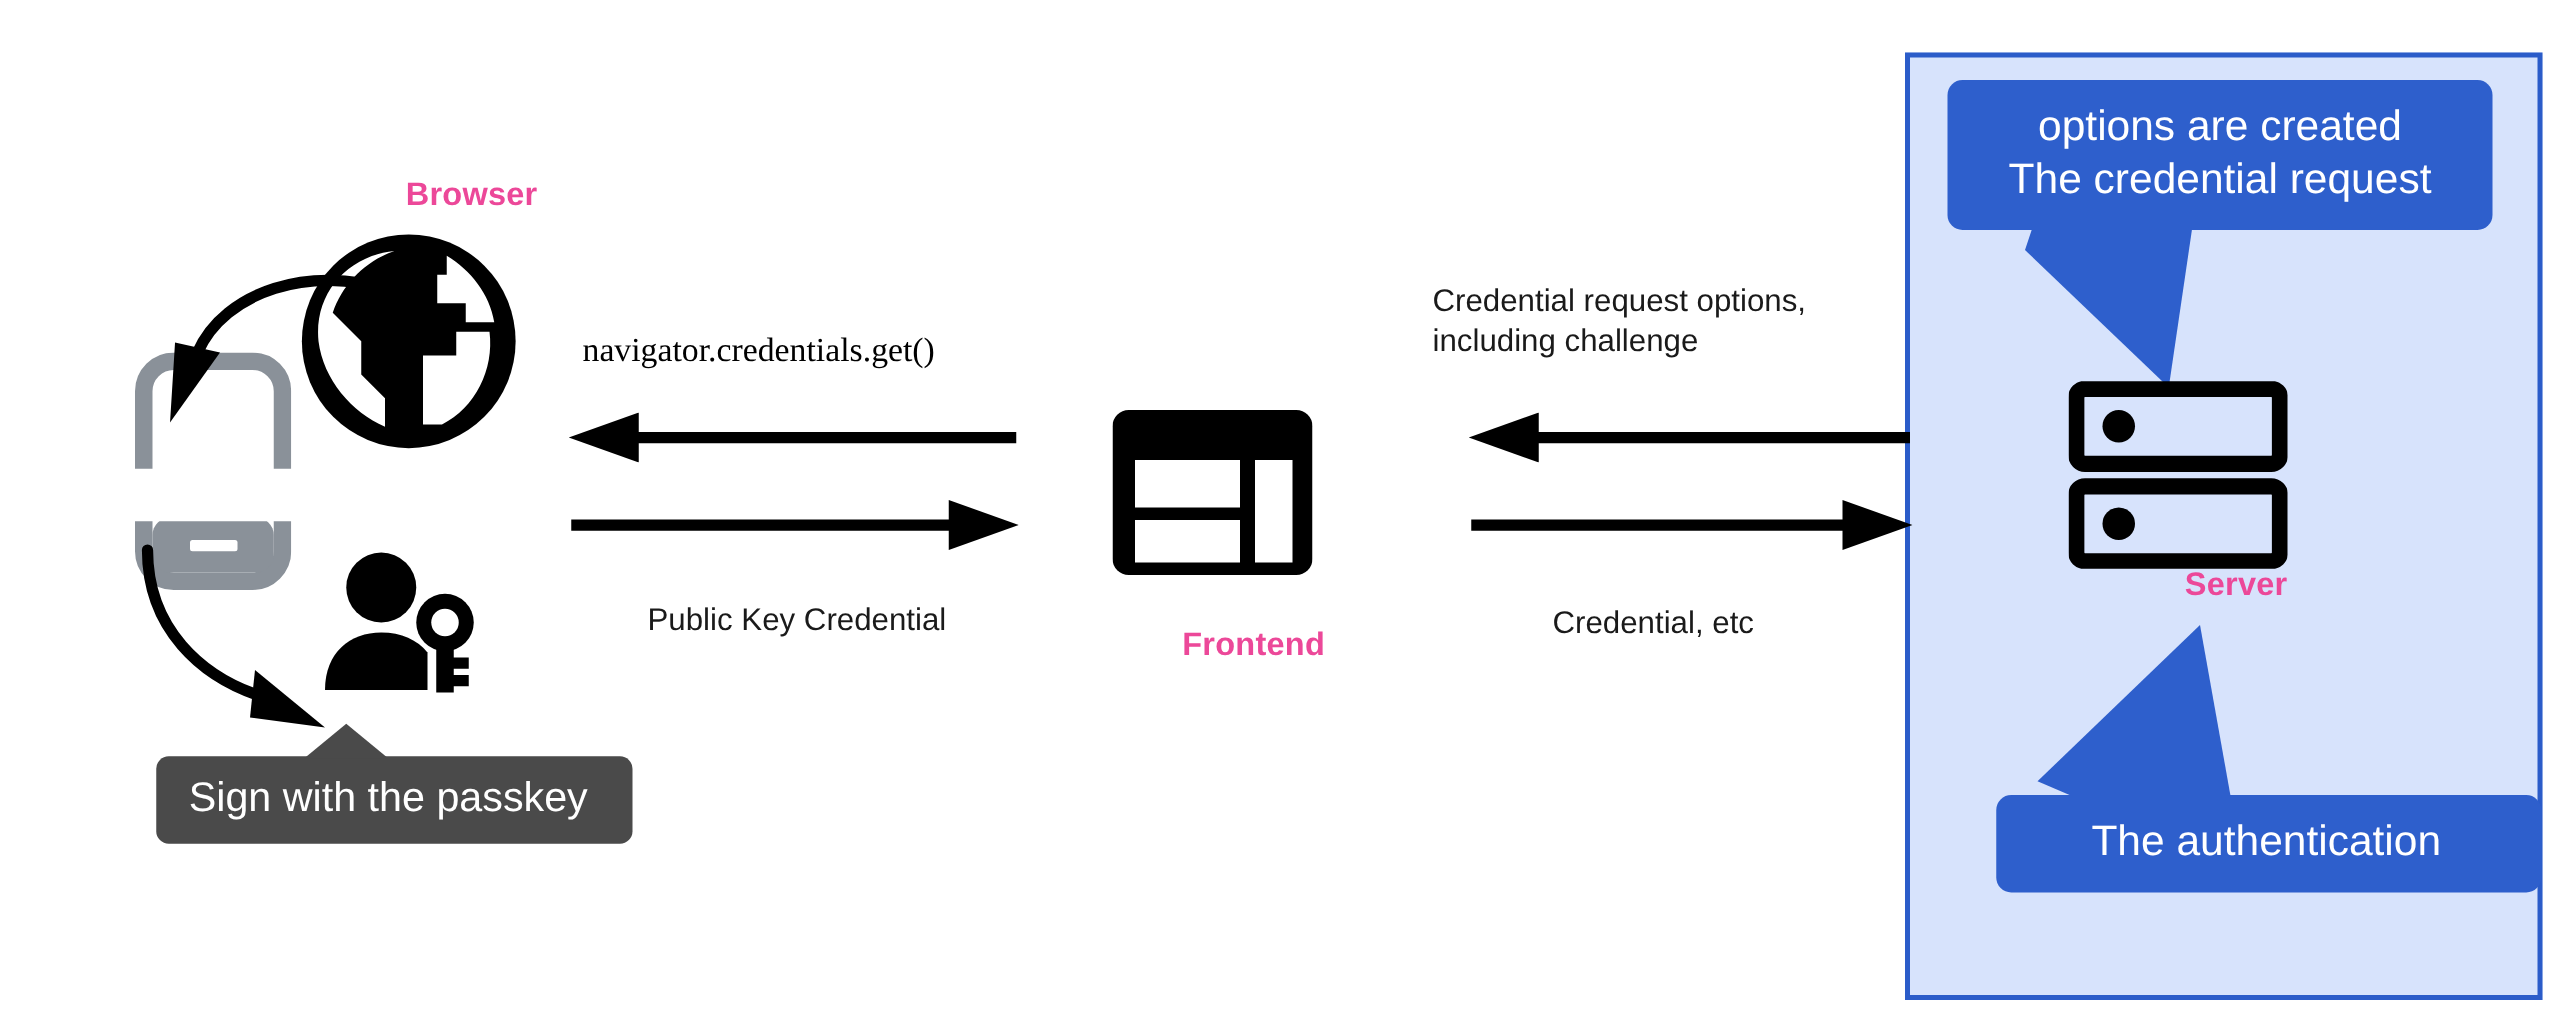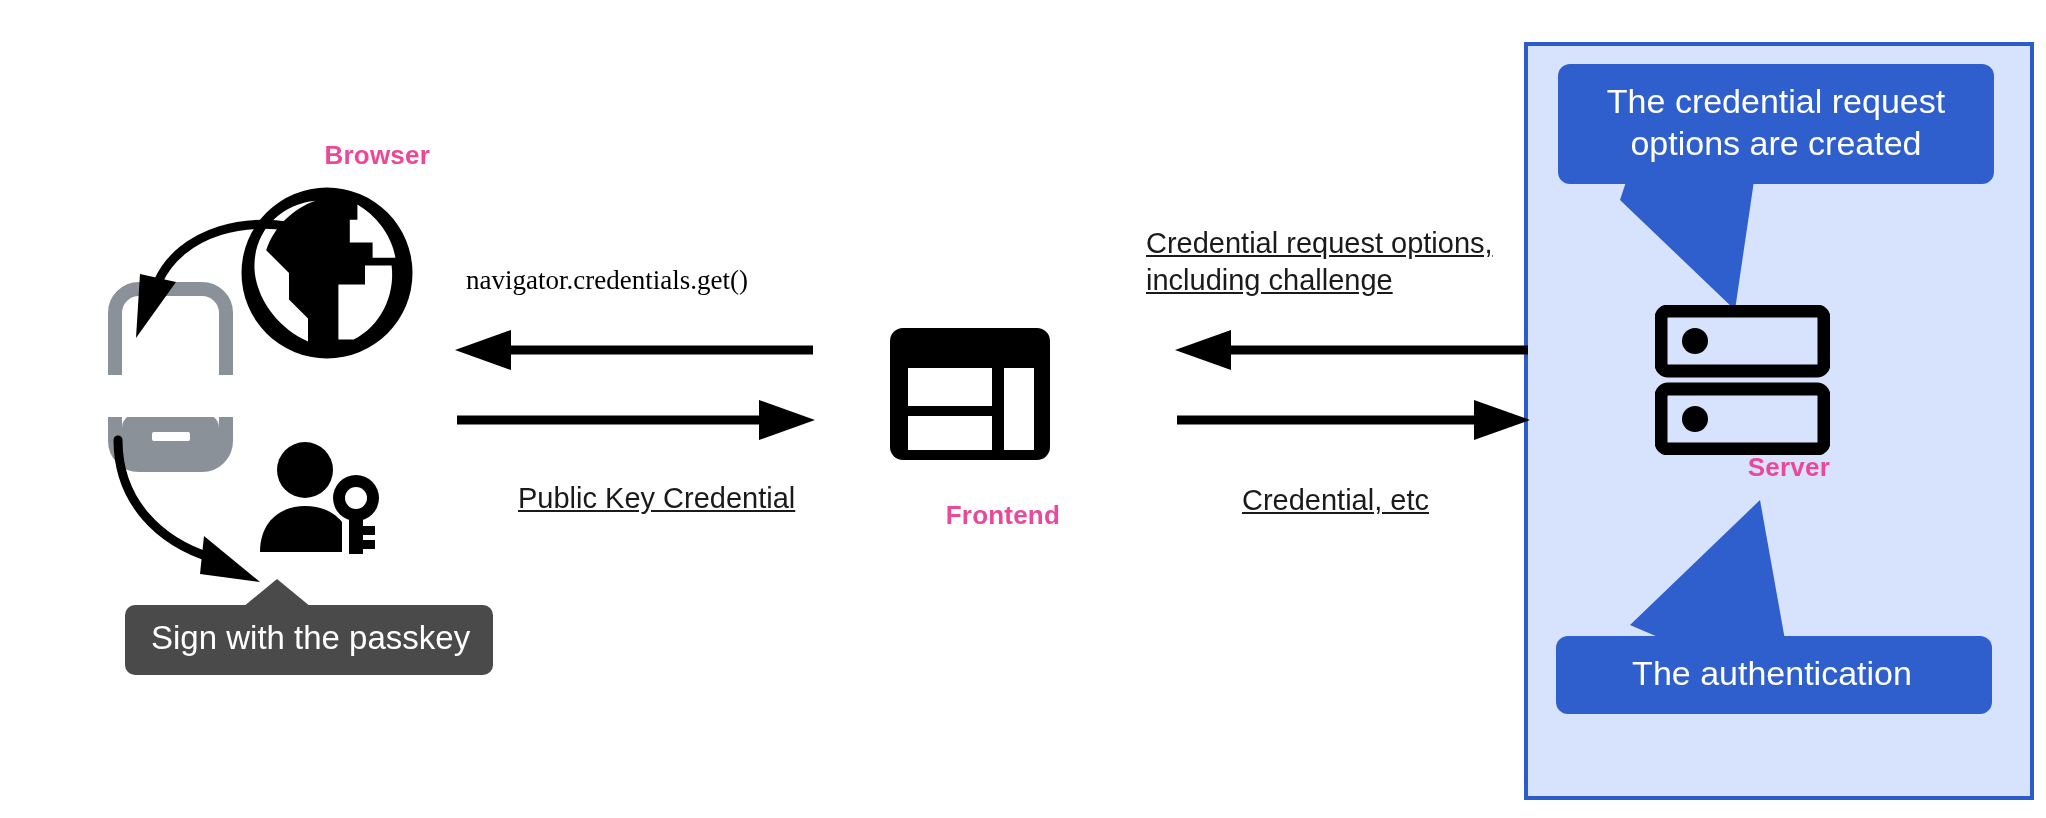--- a/index.html
+++ b/index.html
@@ -20,25 +20,24 @@
   
   .label-bold {
     font-weight: 700;
     font-size: 26px;
     color: #ec4899;
     letter-spacing: .2px;
     text-align: right;
     white-space: nowrap;
   }
   .label-plain {
-    font-size: 29px;
+    font-size: 25px;
     color: #1a1a1a;
     white-space: nowrap;
     line-height: 1.28;
-    text-decoration: underline;
   }
   .label-mono {
     font-family: Liberation Serif, serif;
     font-size: 27px;
     color: #000000;
     white-space: nowrap;
   }
 
   
   .arrow { height: 40px; }
@@ -54,21 +53,21 @@
 
   
   .frontend-icon { width: 160px; height: 132px; }
 
   
   .tooltip-dark {
     background: #4a4a4a;
     border-radius: 10px;
     color: #ffffff;
     font-size: 33px;
-    padding: 14px 23px 18px 26px;
+    padding: 14px 36px 18px 26px;
     white-space: nowrap;
     line-height: 1.15;
   }
   .tooltip-dark-tail {
     position: absolute;
     top: -26px;
     left: 118px;
     width: 0; height: 0;
     border-left: 34px solid transparent;
     border-right: 34px solid transparent;
@@ -104,38 +103,38 @@
 
 <div id="canvas">
 
   <div class="abs server-panel" style="left:1524px; top:42px; width:510px; height:758px;"></div>
 
   <svg class="abs callout-tail" style="left:1560px; top:140px; width:300px; height:180px;" viewBox="0 0 300 180">
     <polygon points="80,0 200,0 175,170 60,60" fill="#2e5fcc"></polygon>
   </svg>
 
   <div class="abs callout" style="left:1558px; top:64px; width:436px;">
+    <div>options are created</div>
     <div>The credential request</div>
-    <div>options are created</div>
   </div>
 
   <svg class="abs server-icon" style="left:1655px; top:305px;" viewBox="0 0 175 150">
     <rect x="6" y="6" width="163" height="60" rx="7" ry="7" fill="none" stroke="#000" stroke-width="13"></rect>
     <circle cx="40" cy="36" r="13" fill="#000"></circle>
     <rect x="6" y="84" width="163" height="60" rx="7" ry="7" fill="none" stroke="#000" stroke-width="13"></rect>
     <circle cx="40" cy="114" r="13" fill="#000"></circle>
   </svg>
 
   <div class="abs label-bold" style="left:1655px; top:452px; width:175px;">Server</div>
 
   <svg class="abs callout-tail" style="left:1570px; top:500px; width:300px; height:200px;" viewBox="0 0 300 200">
     <polygon points="190,0 215,140 95,140 60,125" fill="#2e5fcc"></polygon>
   </svg>
 
-  <div class="abs callout" style="left:1556px; top:636px; width:436px;padding-left:20px;">
+  <div class="abs callout" style="left:1597px; top:636px; width:436px;padding-left:20px;">
     <div>The authentication</div>
   </div>
 
   <div class="abs label-bold" style="left:230px; top:140px; width:200px;">Browser</div>
 
   <svg class="abs globe" style="left:232px; top:178px;" viewBox="0 0 100 100">
     <circle cx="50" cy="50" r="45" fill="#000"></circle>
     <path fill="#fff" d="M44 12 C32 16 22 26 18 38 L30 50 L30 64 L40 74 L40 86 C26 80 14 66 12 50 C10 30 24 14 44 12 Z"></path>
     <path fill="#fff" d="M66 14 C76 20 84 30 86 42 L74 42 L74 34 L62 34 L62 22 L66 22 Z"></path>
     <path fill="#fff" d="M56 56 L70 56 L70 46 L84 46 C86 62 78 78 64 85 L56 85 Z"></path>

